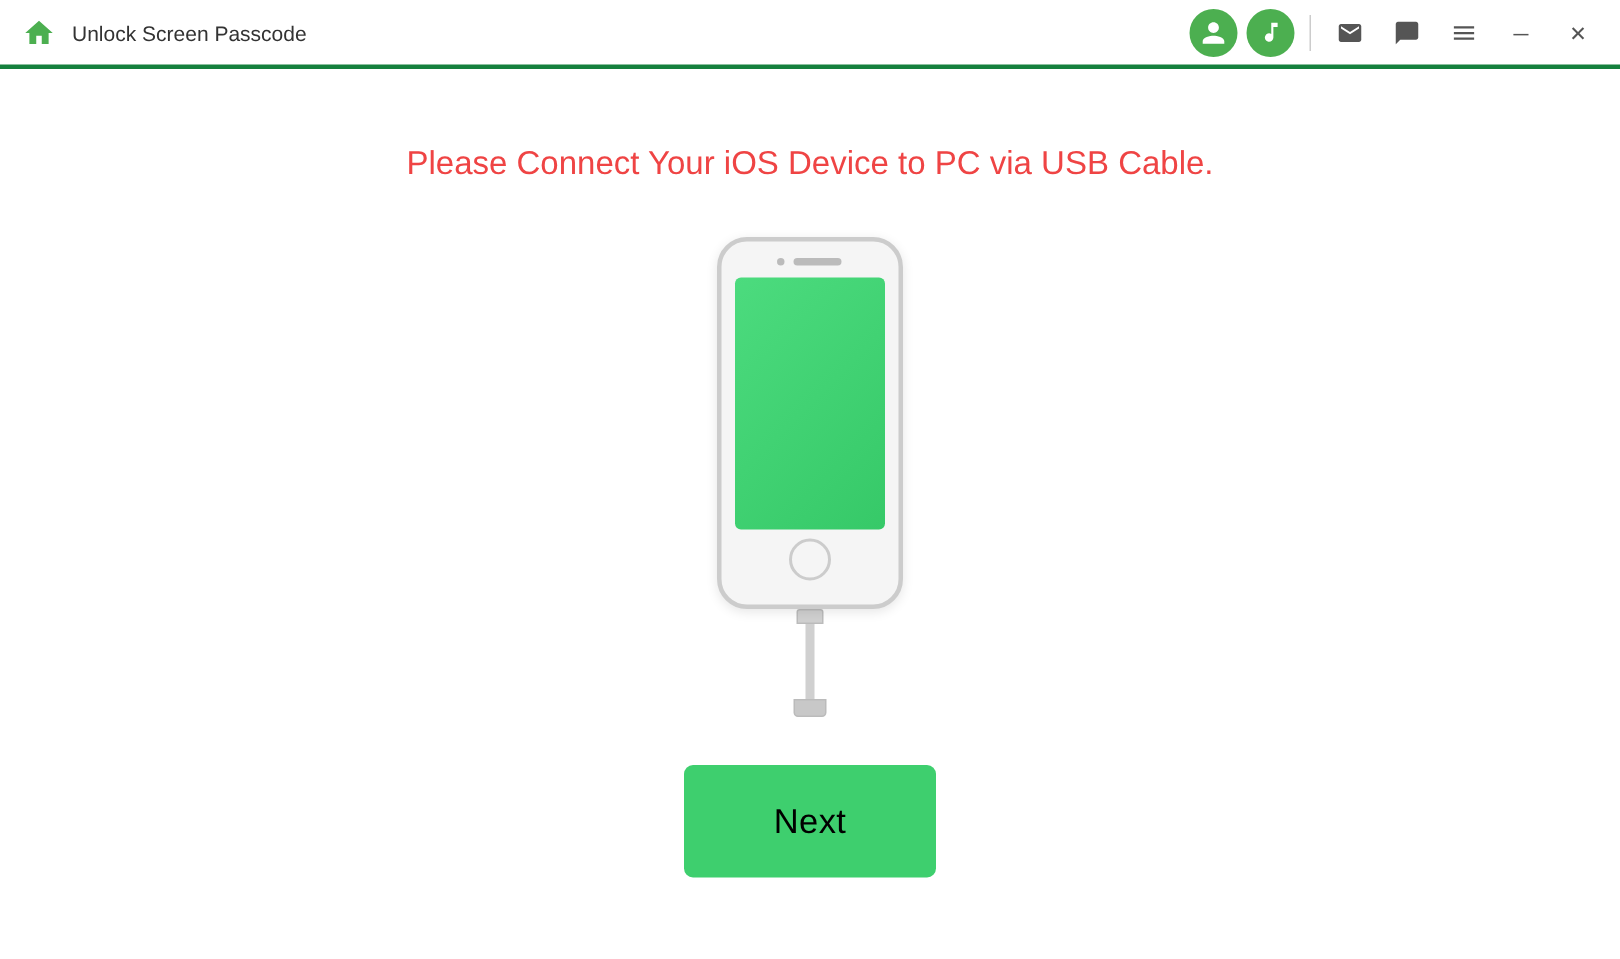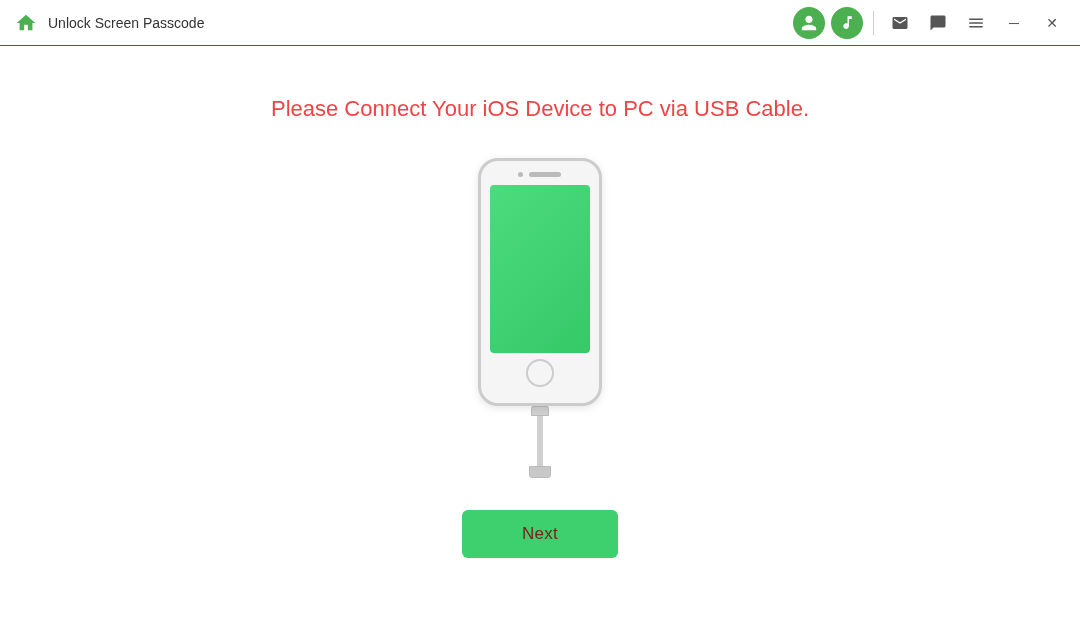--- a/index.html
+++ b/index.html
@@ -12,21 +12,21 @@
       display: flex;
       flex-direction: column;
     }
 
     
     .title-bar {
       display: flex;
       align-items: center;
       height: 46px;
       background: #fff;
-      border-bottom: 1px solid #15803d;
+      border-bottom: 3px solid #15803d;
       padding: 0 12px;
       flex-shrink: 0;
     }
     .title-bar-left {
       display: flex;
       align-items: center;
       gap: 8px;
       flex: 1;
     }
     .home-icon-wrap {
@@ -208,25 +208,25 @@
       width: 22px;
       height: 12px;
       background: #c8c8c8;
       border-radius: 0 0 3px 3px;
       border: 1px solid #bbb;
     }
 
     
     .next-btn {
       background: #3ecf6e;
-      color: #7f1d1d;
+      color: #000000;
       border: none;
       border-radius: 6px;
-      padding: 14px 60px;
-      font-size: 17px;
+      padding: 24px 60px;
+      font-size: 23px;
       font-weight: 500;
       cursor: pointer;
       margin-top: 8px;
       letter-spacing: 0.3px;
     }
   </style>
 </head>
 <body>
 
 <div class="title-bar">

